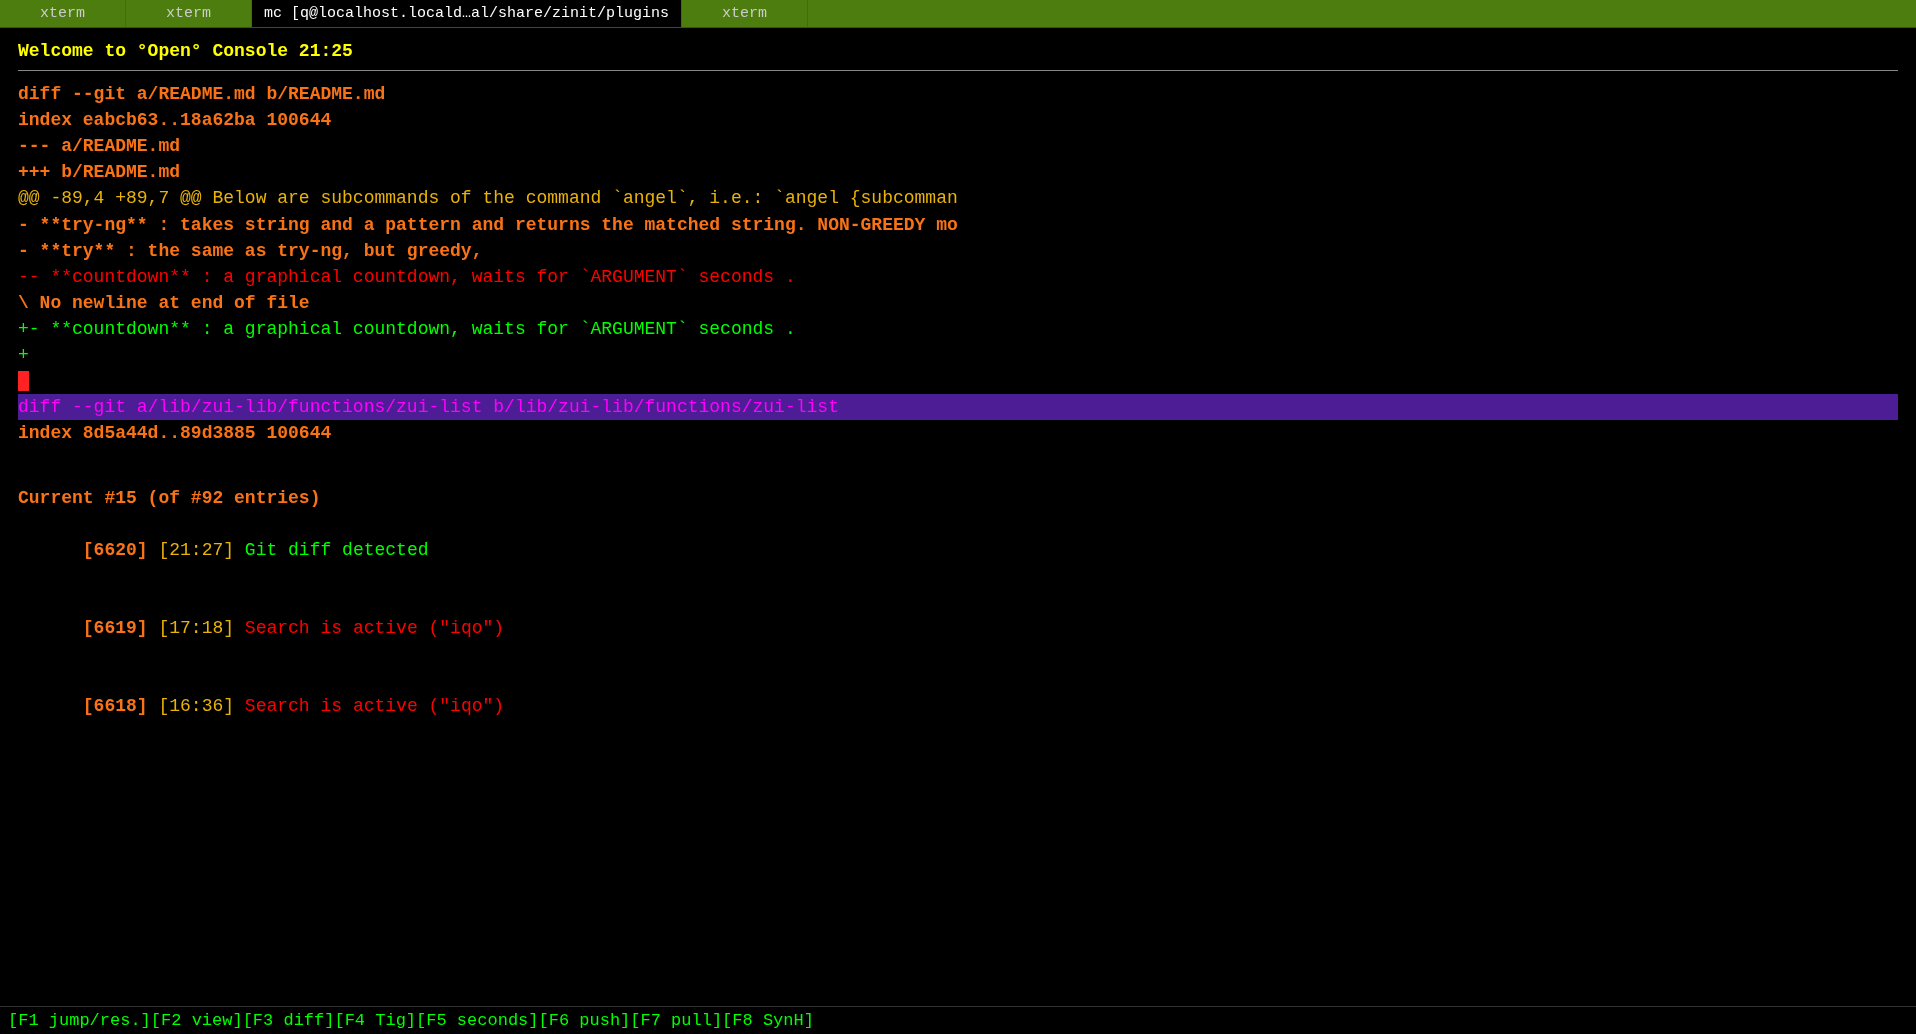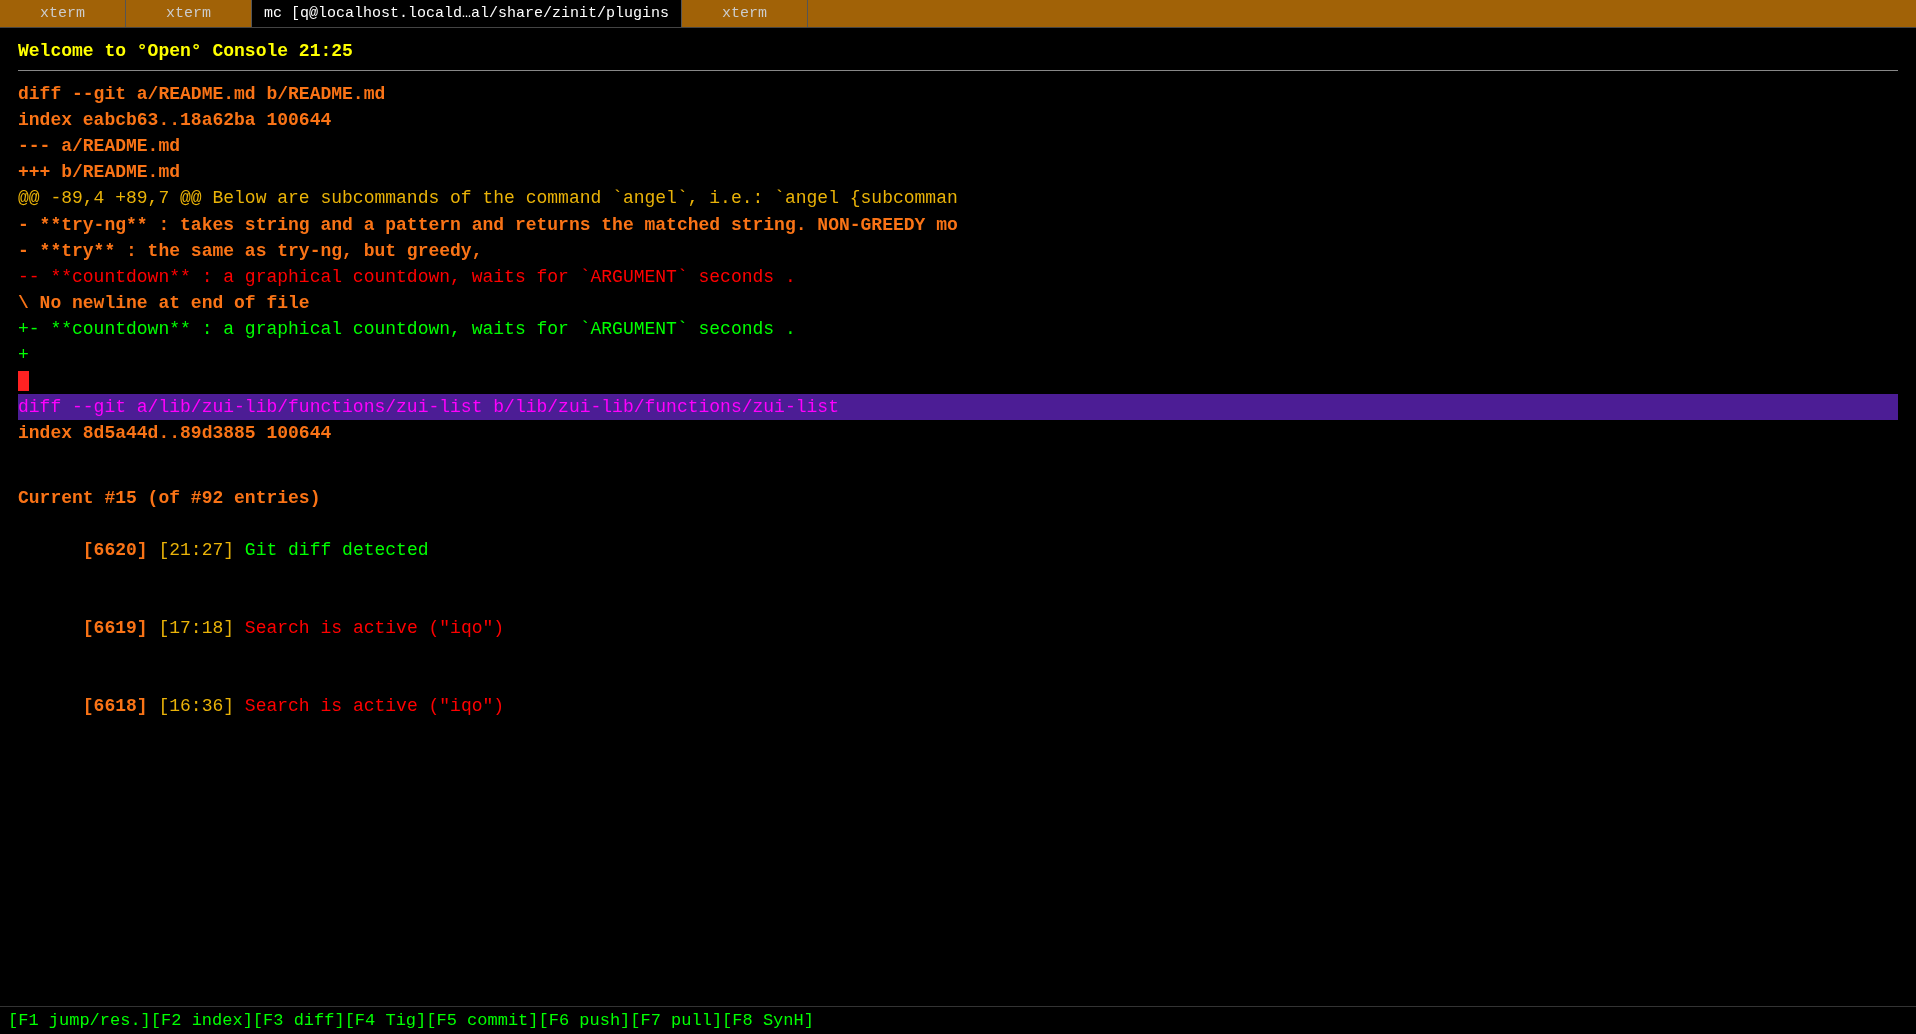--- a/index.html
+++ b/index.html
@@ -67,21 +67,21 @@
     }
     .log-section {
       margin-top: 12px;
     }
     .log-line { display: block; white-space: pre; }
   </style>
 </head>
 <body>
 
 <div>
-  <div style="display:flex; background:#a16207; height:28px; align-items:center; border-bottom:1px solid #444;justify-content:space-between;">
+  <div style="display:flex; background:#4d7c0f; height:28px; align-items:center; border-bottom:1px solid #444;justify-content:space-between;">
     <div class="tab">
         <span>xterm</span>
       </div>
     <div class="tab">
         <span>xterm</span>
       </div>
     <div class="tab active" style="background:#000; color:#fff; padding:2px 12px;">
         <span>mc [q@localhost.locald…al/share/zinit/plugins</span>
       </div>
     <div class="tab">
@@ -120,14 +120,14 @@
     <span class="log-line">
       <span class="white">[6619] </span><span class="cyan">[17:18] </span><span class="red">Search is active ("iqo")</span>
     </span>
     <span class="log-line">
       <span class="white">[6618] </span><span class="cyan">[16:36] </span><span class="red">Search is active ("iqo")</span>
     </span>
   </div>
 </div>
 
 <div class="bottom-bar">
-  <span>[F1 jump/res.][F2 index][F3 diff][F4 Tig][F5 commit][F6 push][F7 pull][F8 SynH]</span>
+  <span>[F1 jump/res.][F2 view][F3 diff][F4 Tig][F5 seconds][F6 push][F7 pull][F8 SynH]</span>
 </div>
 
 </body></html>

